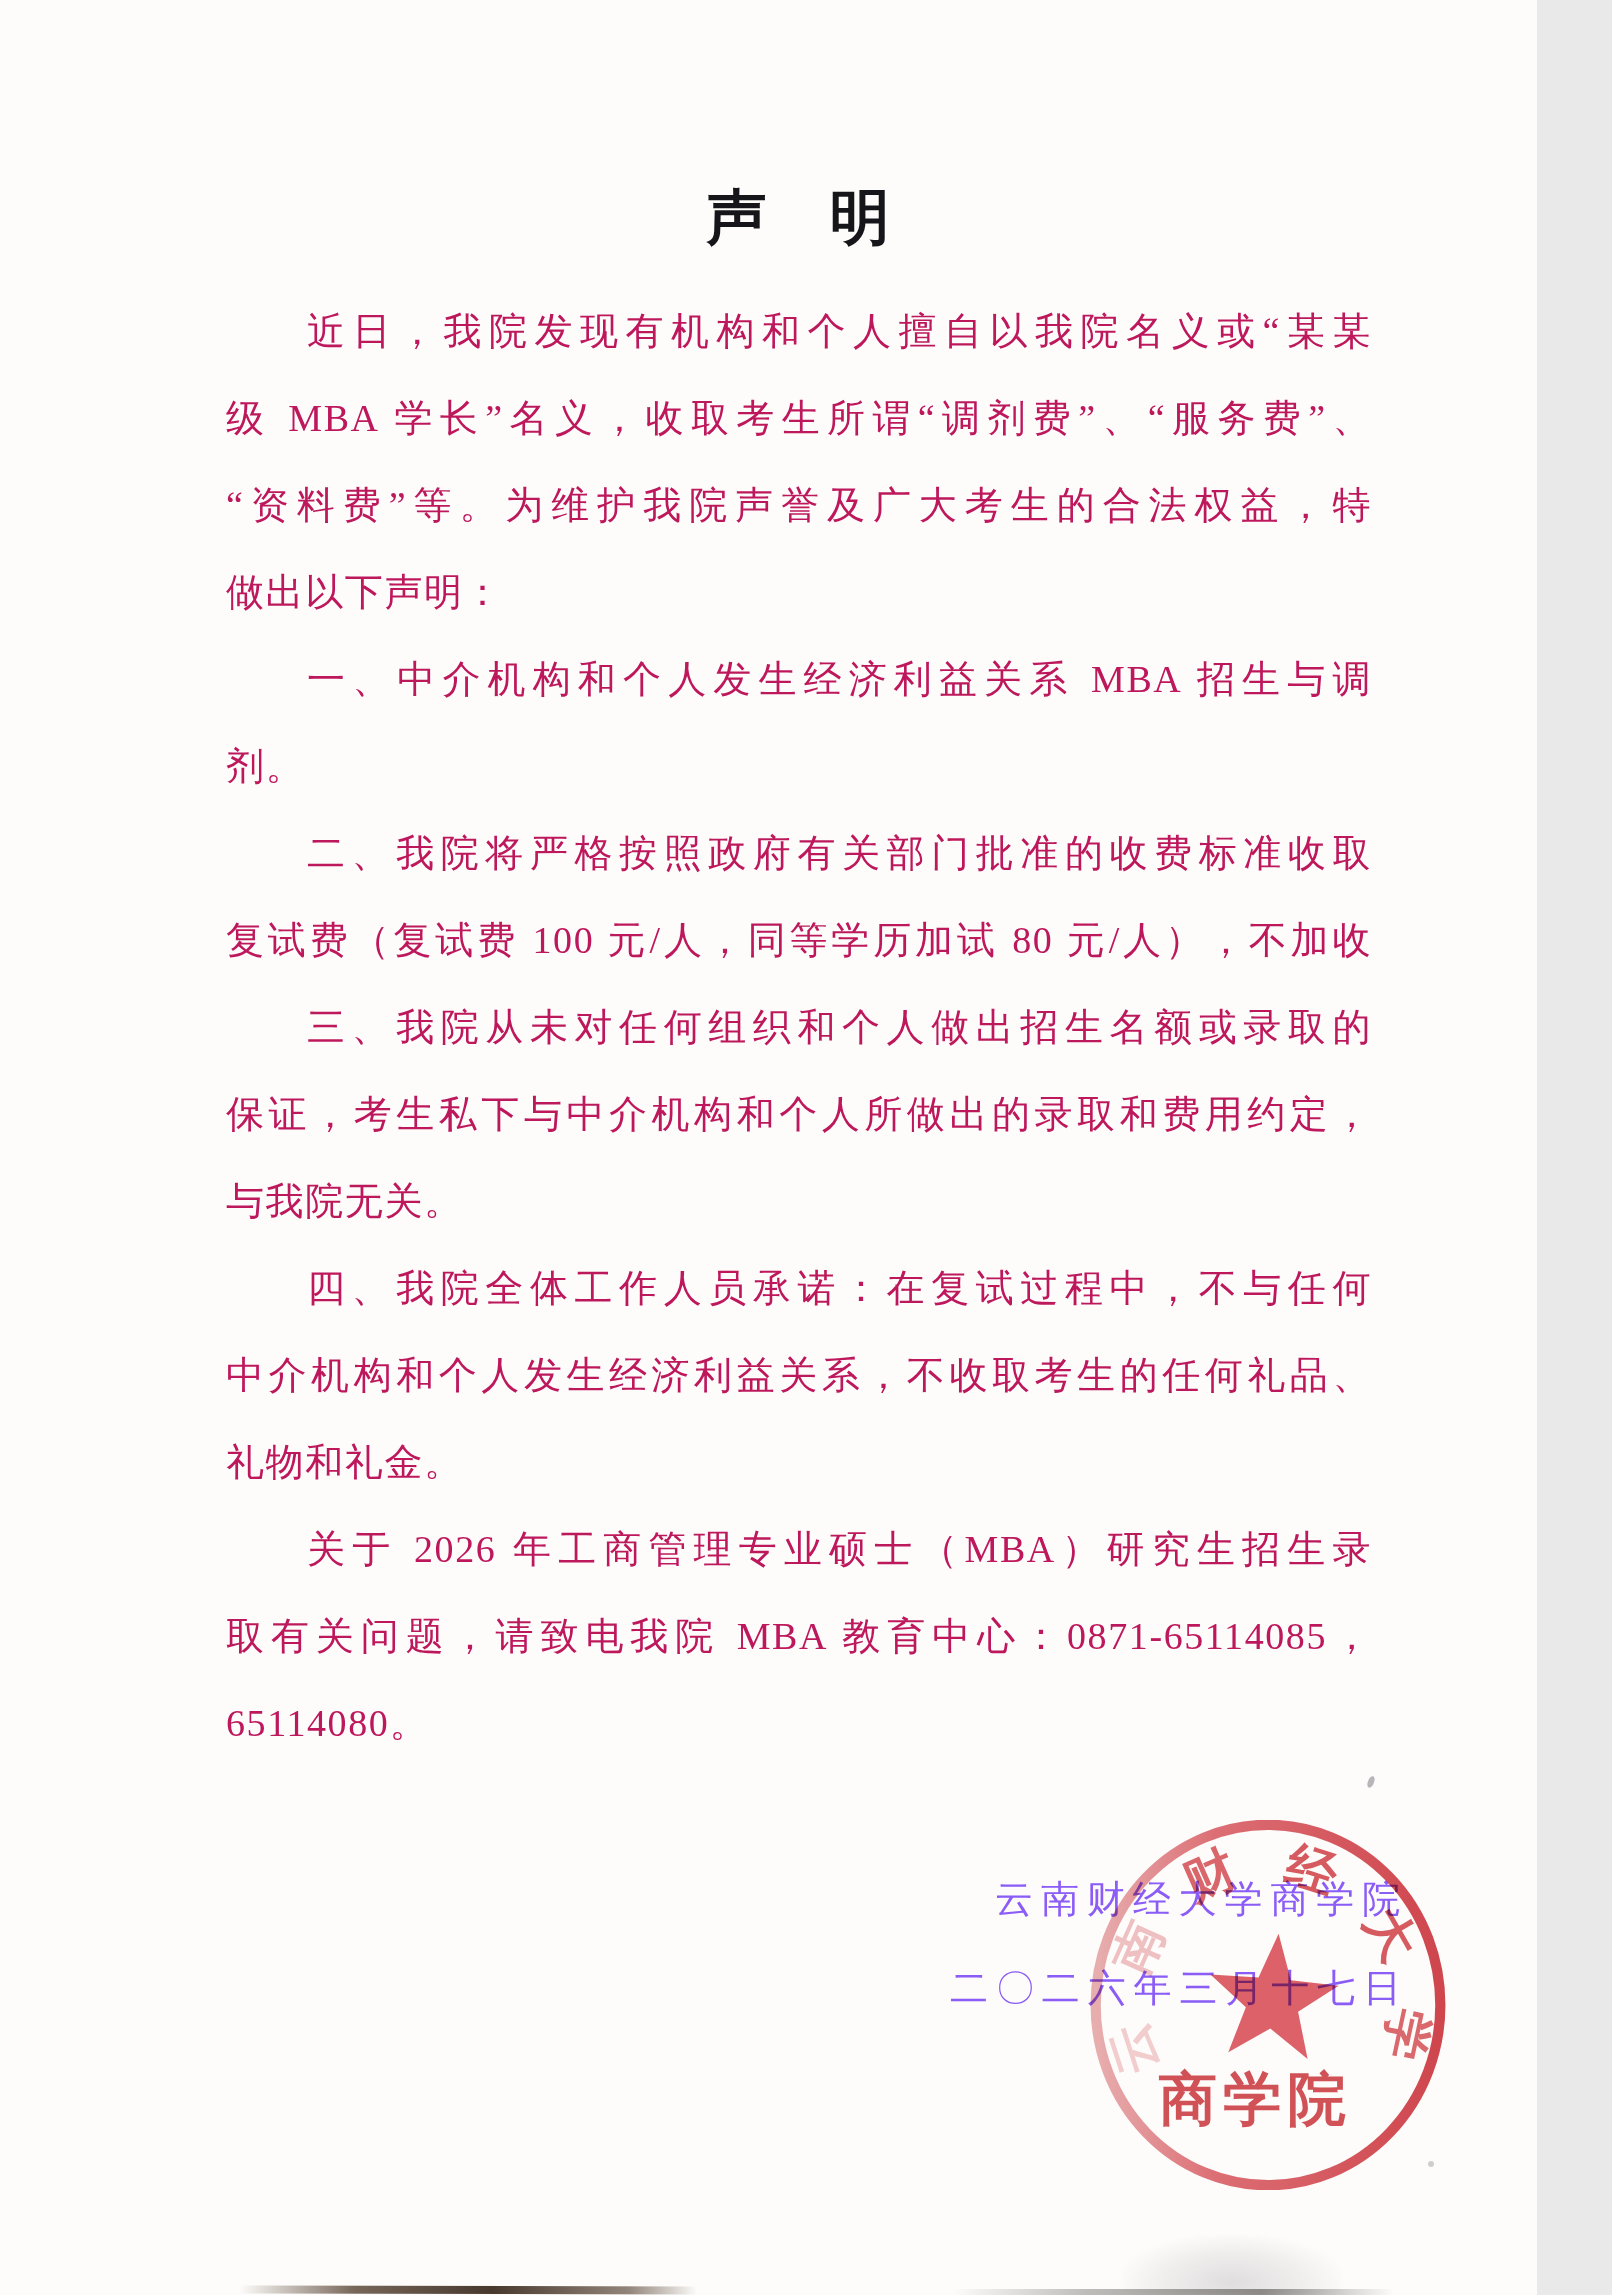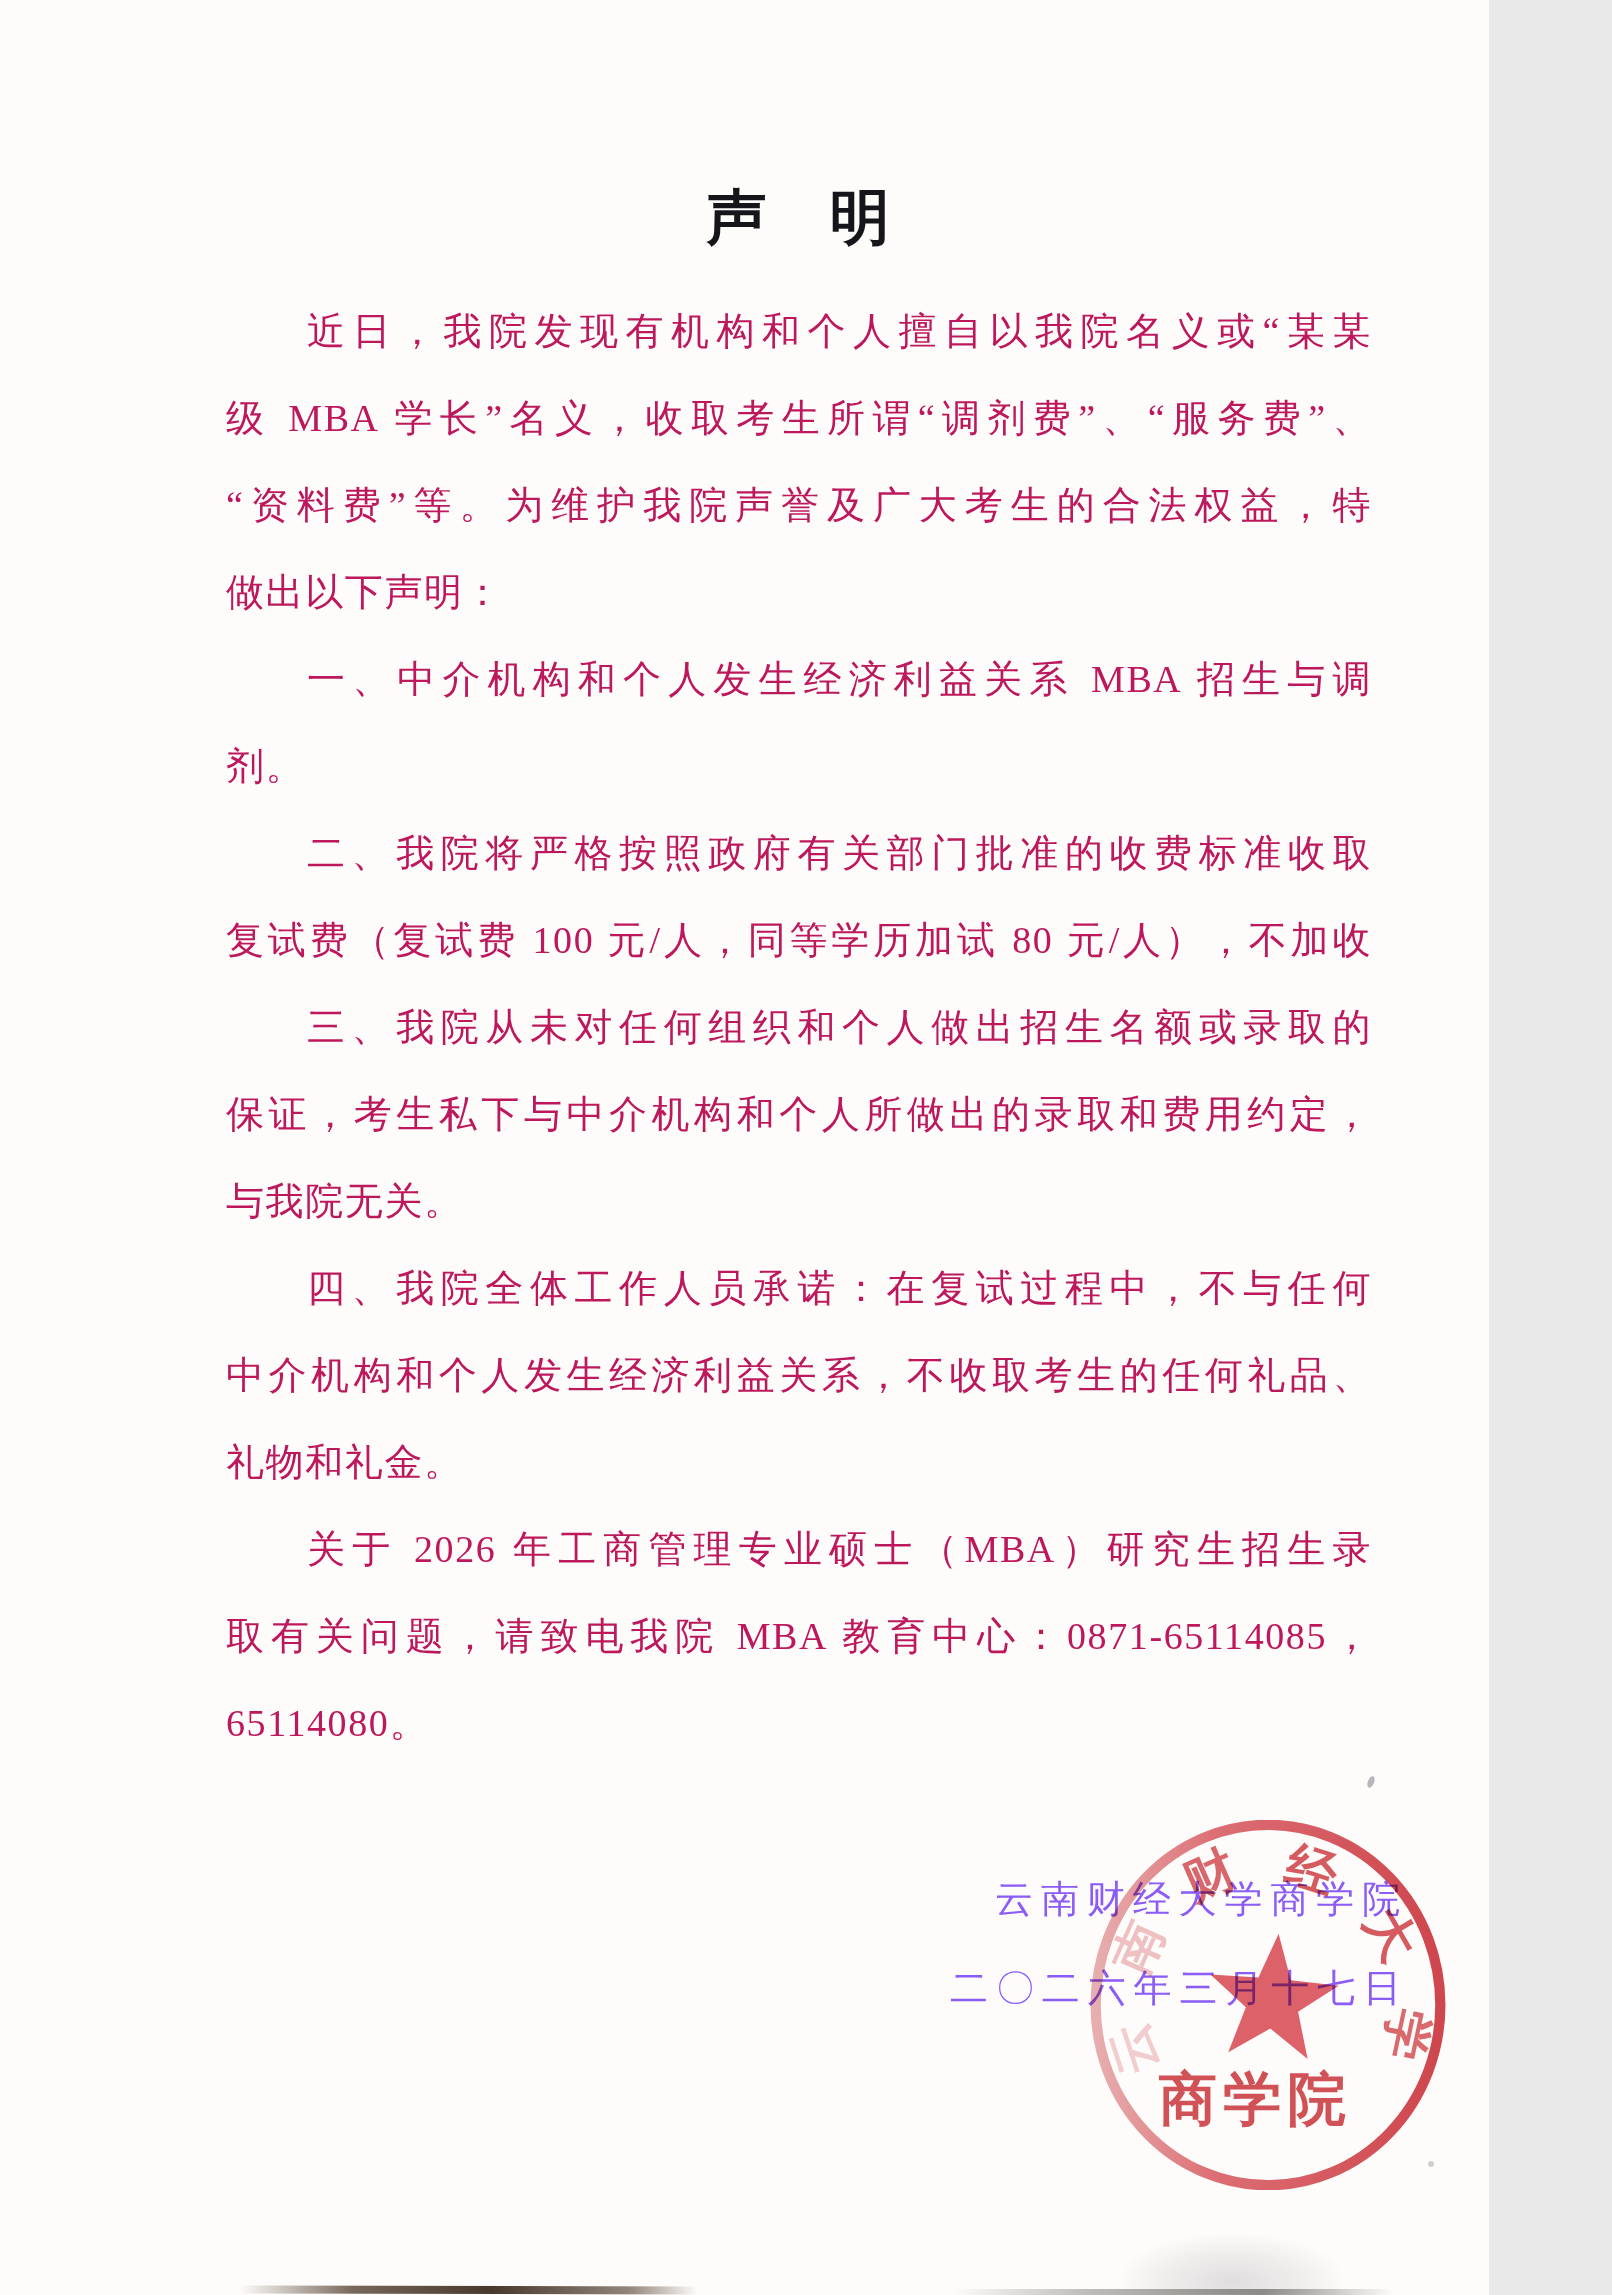--- a/index.html
+++ b/index.html
@@ -3,20 +3,21 @@
 <meta charset="utf-8">
 <style>
   html,body{margin:0;padding:0;background:#e9e9e9;}
   .page{
     position:relative;
     width:1489px;height:2295px;
     background:#fdfcfa;
     overflow:hidden;
     font-family:"Liberation Serif","DejaVu Serif",serif;
     color:#1c1c20;
+    padding-left:48px;
   }
   .title{
     position:absolute;
     left:226px;top:178px;width:1146px;
     margin:0;
     font-size:60px;
     font-weight:bold;
     text-align:center;
     letter-spacing:1.6px;
     color:#16161a;

